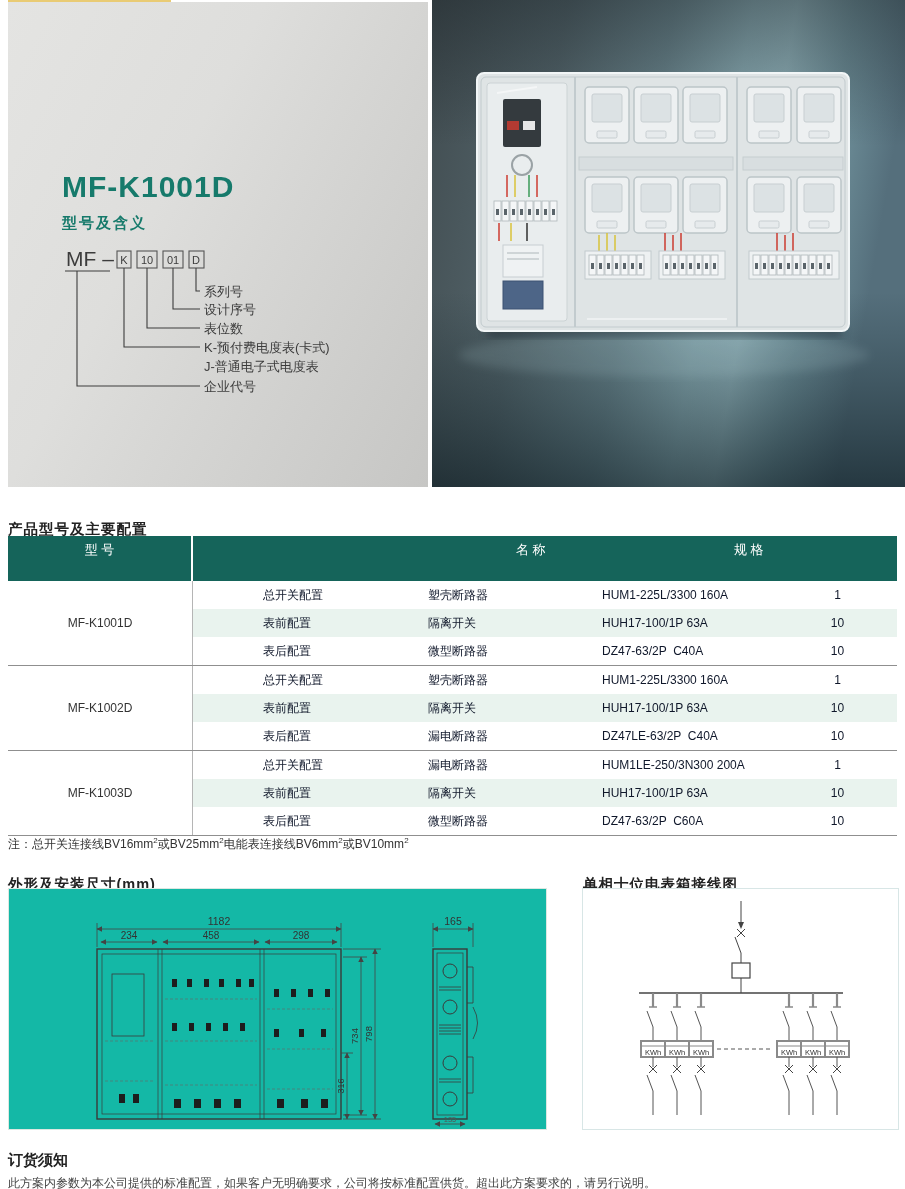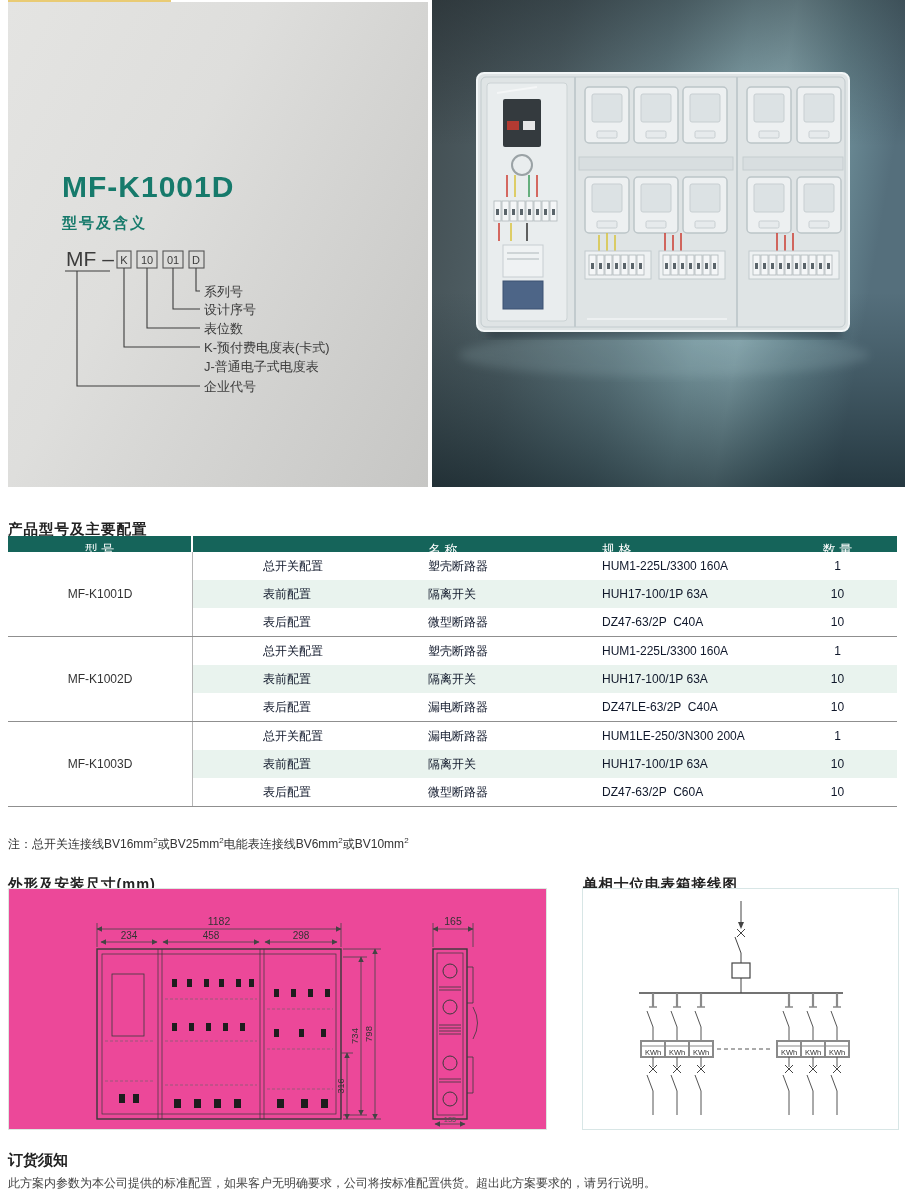--- a/index.html
+++ b/index.html
@@ -22,38 +22,38 @@
   .sec-title{font-size:14.5px;font-weight:bold;color:#222;letter-spacing:1px;}
   .t-config{left:8px;top:505px;}
   .t-dims{left:8px;top:860px;}
   .t-wiring{left:583px;top:860px;}
   .order-title{left:8px;top:1136px;font-size:15px;font-weight:bold;color:#222;}
   .order-text{left:8px;top:1163px;font-size:12px;color:#444;width:880px;}
 
   
   .cfg-table{left:8px;top:536px;width:889px;font-size:12px;}
   .thead{display:grid;grid-template-columns:185px 227px 178px 180px 1fr;
-         background:#15645a;color:#fff;height:16px;line-height:28px;font-size:13px;}
+         background:#15645a;color:#fff;height:45px;line-height:28px;font-size:13px;gap:44px;}
   .thead .hc1{text-align:center;border-right:2px solid #fff;}
   .hc2{padding-left:70px;margin-top:44px;}.hc3{padding-left:8px;}.hc4{padding-left:4px;}.hc5{text-align:center;}
   .tgroup{display:grid;grid-template-columns:185px 227px 178px 180px 1fr;
           grid-auto-rows:28px;border-bottom:1px solid #8f8f8f;}
   .c-model{grid-row:1 / span 3;display:flex;align-items:center;justify-content:center;
            border-right:1px solid #b5b5b5;color:#333;}
   .cell{line-height:28px;white-space:pre;color:#0f172a;}
   .c-config{padding-left:70px;}
   .c-name{padding-left:8px;}
   .c-spec{padding-left:4px;}
   .c-qty{text-align:center;}
   .green{background:#e9f3ee;}
   .note{left:8px;top:824px;font-size:12px;color:#333;}
   .note sup{font-size:8px;}
 
   
-  .panel{background:#ec4899;border:1px solid #dce8e1;}
+  .panel{background:#14b8a6;border:1px solid #dce8e1;}
   .dims-panel{left:8px;top:888px;width:537px;height:240px;}
   .wiring-panel{left:582px;top:888px;width:315px;height:240px;border-color:#d8e6e6;background:#fff;}
   .panel svg{display:block;}
   text{font-family:"Liberation Sans","DejaVu Sans",sans-serif;}
 </style>
 </head>
 <body>
 
 <div>
 

